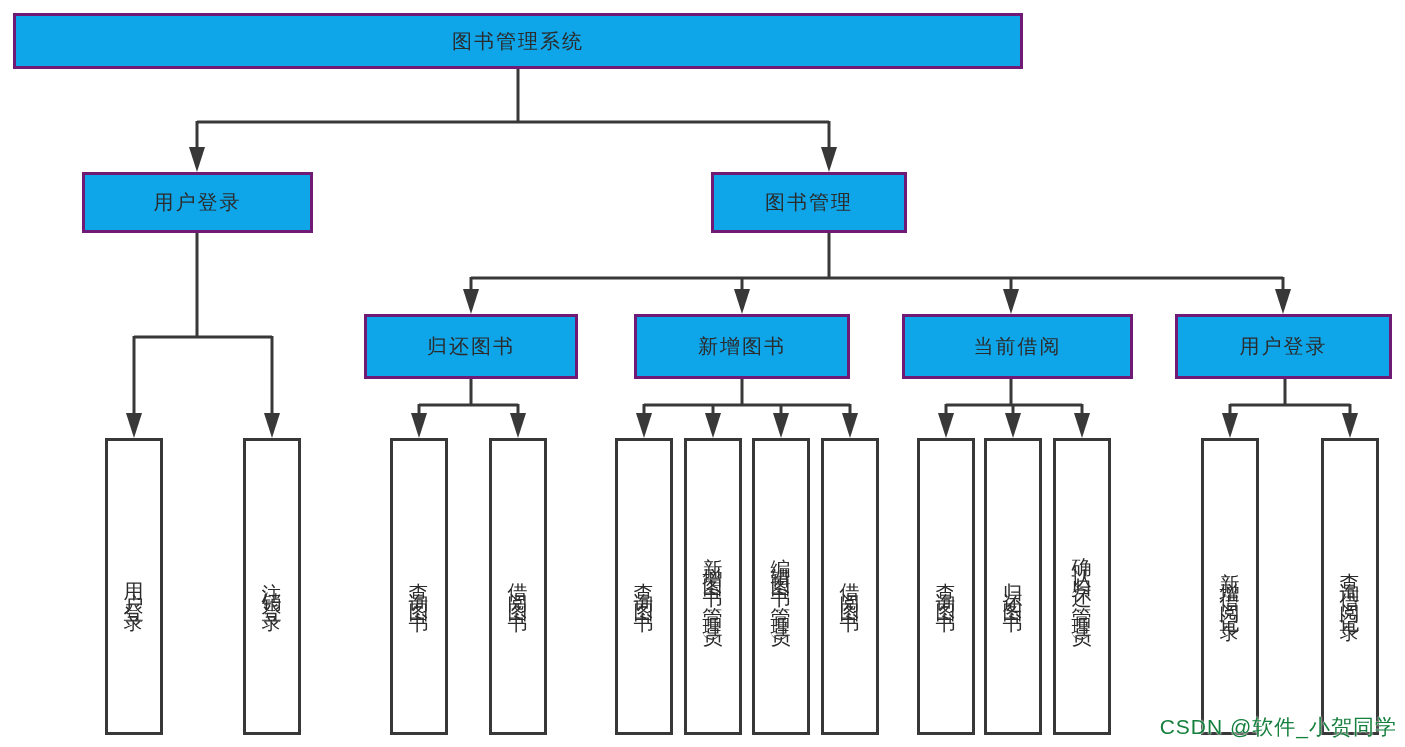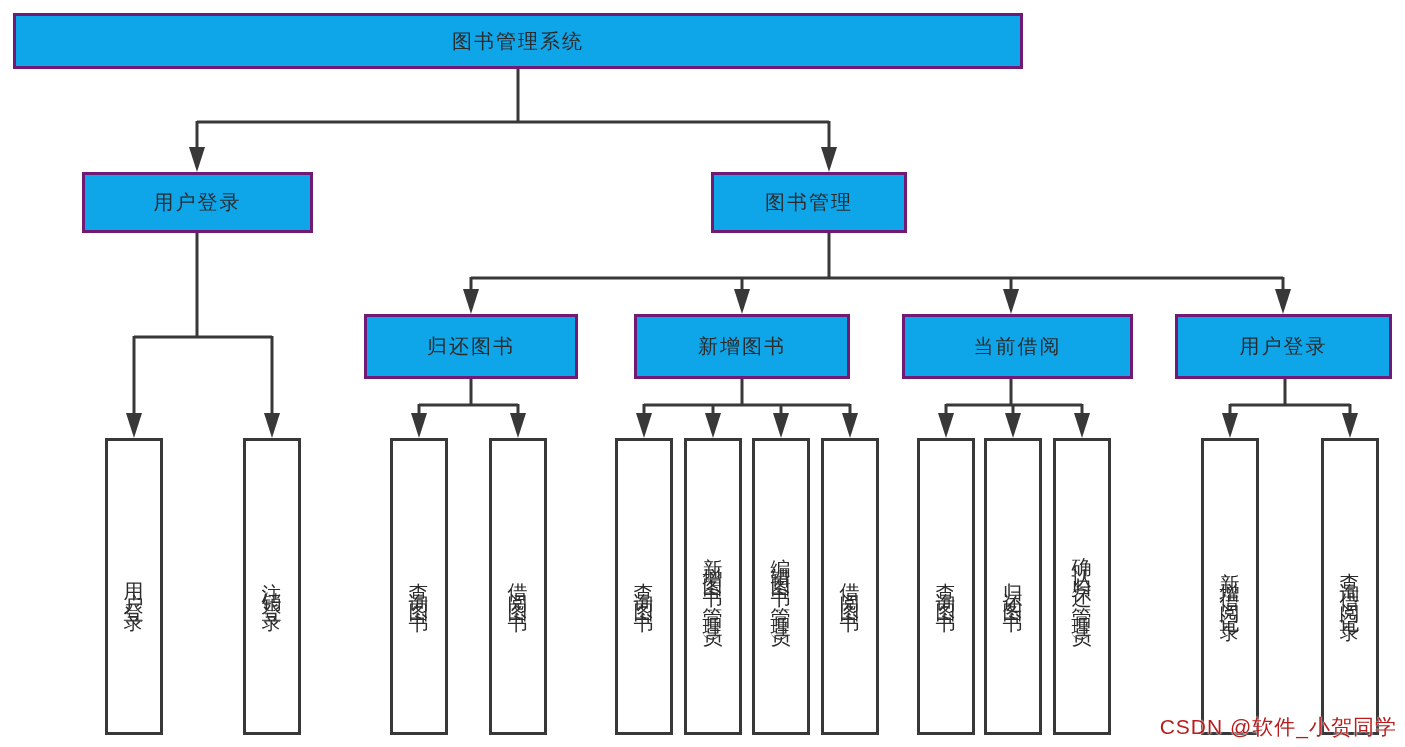--- a/index.html
+++ b/index.html
@@ -123,14 +123,14 @@
   <div class="vnode" style="left:752px;top:438px;width:58px;height:297px;">编辑图书（管理员）</div>
   <div class="vnode" style="left:821px;top:438px;width:58px;height:297px;">借阅图书</div>
 
   <div class="vnode" style="left:917px;top:438px;width:58px;height:297px;">查询图书</div>
   <div class="vnode" style="left:984px;top:438px;width:58px;height:297px;">归还图书</div>
   <div class="vnode" style="left:1053px;top:438px;width:58px;height:297px;">确认归还（管理员）</div>
 
   <div class="vnode" style="left:1201px;top:438px;width:58px;height:297px;">新增借阅记录</div>
   <div class="vnode" style="left:1321px;top:438px;width:58px;height:297px;">查询借阅记录</div>
 
-  <div id="watermark" style="color: #b91c1c;">CSDN @软件_小贺同学</div>
+  <div id="watermark" style="color: #15803d;">CSDN @软件_小贺同学</div>
 </div>
 
 </body></html>

